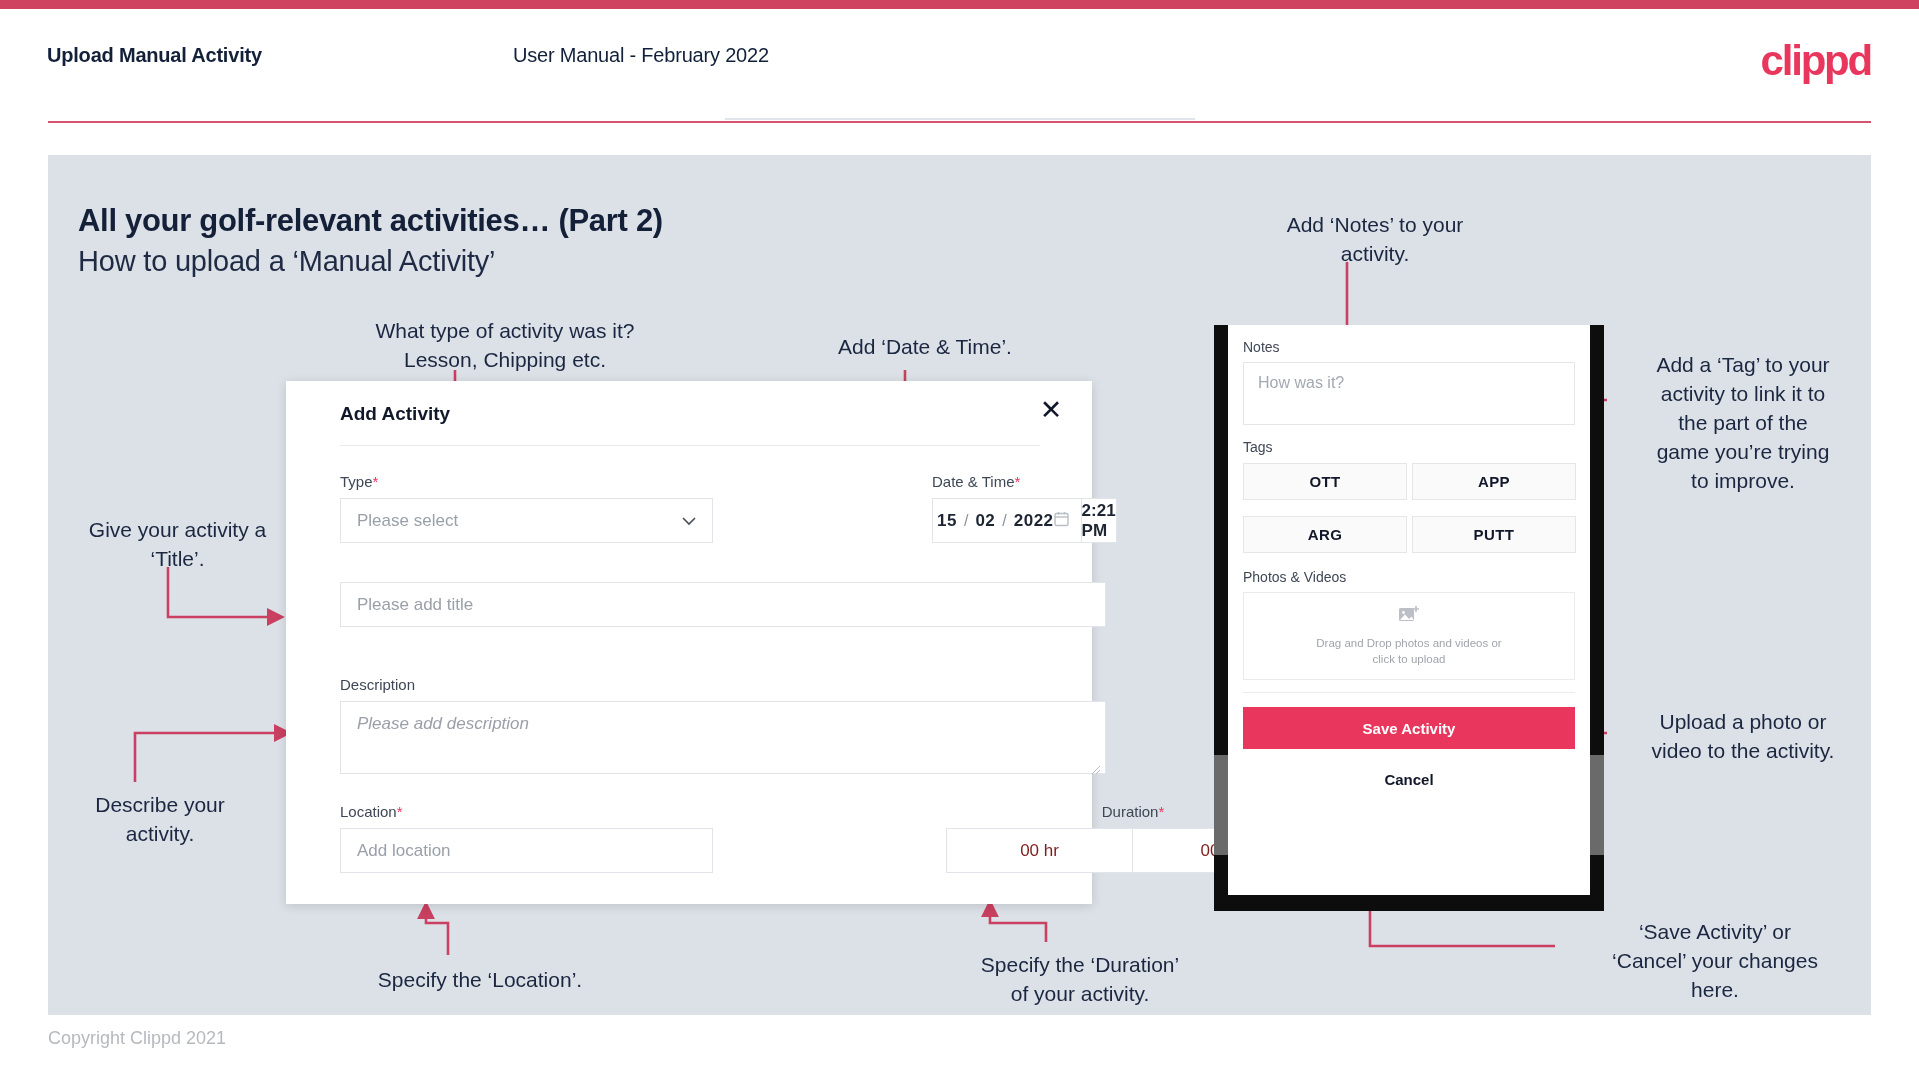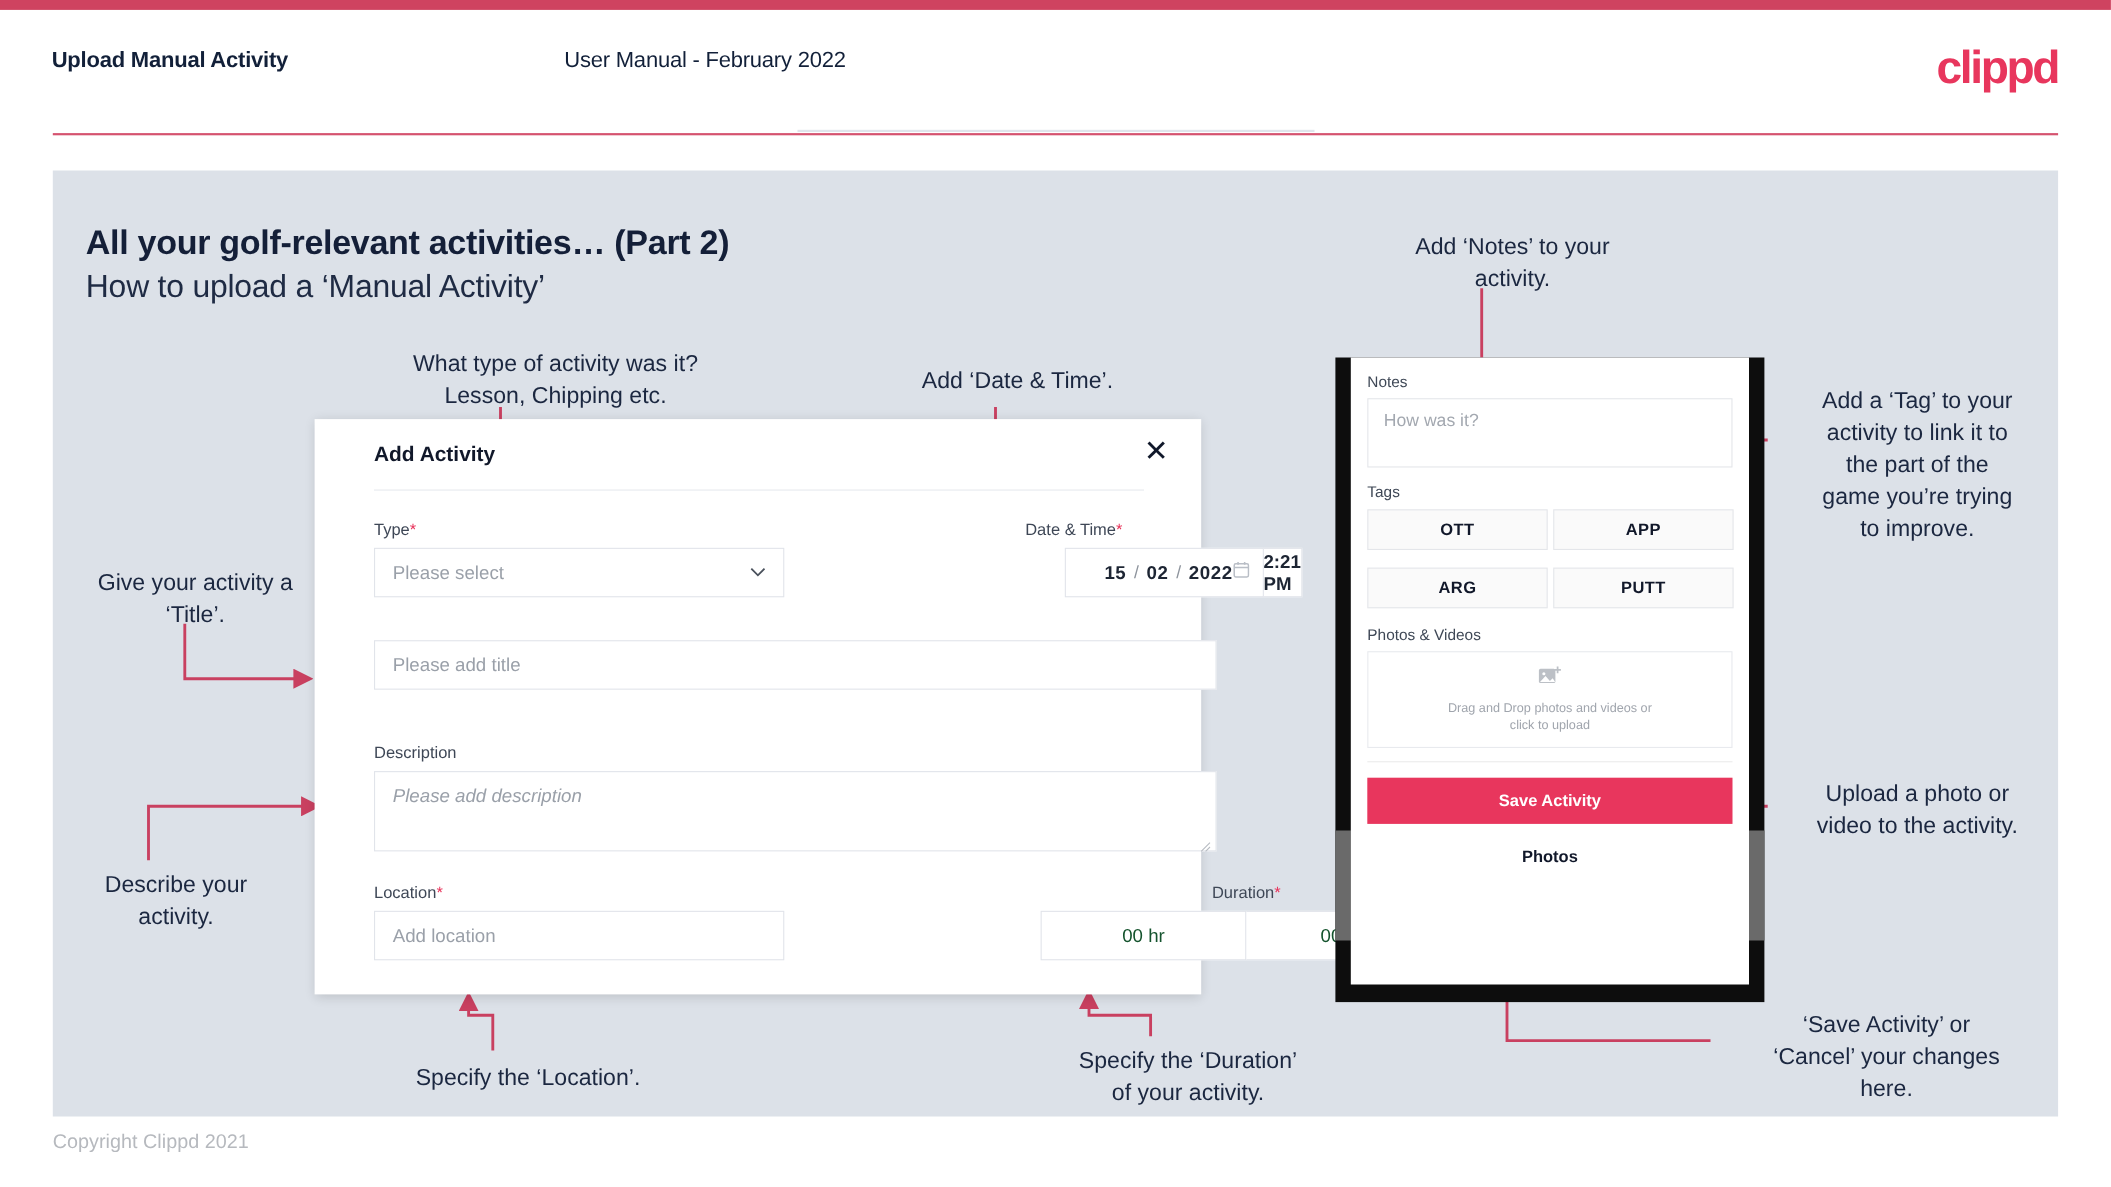--- a/index.html
+++ b/index.html
@@ -109,21 +109,21 @@
   .f-type .inp { height: 45px; width: 373px; margin-top: 8px; justify-content: space-between; }
   .chev { margin-right: 16px; color:#4a515c; font-size:15px; }
 
   
   .f-dt { left: 646px; top: 92px; width: 0; }
   .dtwrap { display:flex; margin-top:8px; }
   .dtbox {
     height: 45px; border:1px solid #e1e4ea; display:flex; align-items:center;
     background:#fff;
   }
-  .dtdate { width: 186px; justify-content: space-between; padding: 0 12px 0 35px; margin-left: 36px; }
+  .dtdate { width: 186px; justify-content: space-between; padding: 0 12px 0 4px; }
   .dtdate .dv { font-size:17px; color:#1d2533; font-weight:700; letter-spacing:.5px;}
   .dtdate .sep { color:#8e949d; font-weight:400; }
   .dttime { width: 187px; border-left: none; justify-content:center; }
   .dttime .tv { font-size:17px; color:#1d2533; font-weight:700; }
 
   
   .f-title { left: 54px; top: 193px; }
   .f-title .inp { height: 45px; width: 766px; margin-top: 8px; }
 
   
@@ -136,21 +136,21 @@
   .resize {
     position:absolute; right:4px; bottom:3px; width:10px; height:10px;
   }
 
   
   .f-loc { left: 54px; top: 422px; }
   .f-loc .inp { height: 45px; width: 373px; margin-top: 8px; }
   .f-dur { left: 660px; top: 422px; text-align: center; }
   .durwrap { display:flex; margin-top:8px; }
   .durbox { height:45px; width:187px; border:1px solid #e1e4ea; display:flex;
-    align-items:center; justify-content:center; font-size:17px; color:#14532d; background:#fff;}
+    align-items:center; justify-content:center; font-size:17px; color:#7f1d1d; background:#fff;}
   .durbox.second { border-left:none; }
 
   
   .phone {
     position: absolute; left: 1214px; top: 325px;
     width: 390px; height: 586px;
     background: #0d0d0d;
   }
   .phone .band-gray {
     position:absolute; left:0; top: 430px; width: 14px; height: 100px; background:#6a6a6a;
@@ -371,19 +371,19 @@
             </svg>
           </span>
           <div class="dtxt">
             <span>Drag and Drop photos and videos or</span><br>
             <span>click to upload</span>
           </div>
         </div>
 
         <div class="s-rule"></div>
         <div class="save-btn">Save Activity</div>
-        <div class="cancel-btn">Photos</div>
+        <div class="cancel-btn">Cancel</div>
       </div>
     </div>
   </div>
 
   <div class="footer">Copyright Clippd 2021</div>
 </div>
 
 </body></html>

